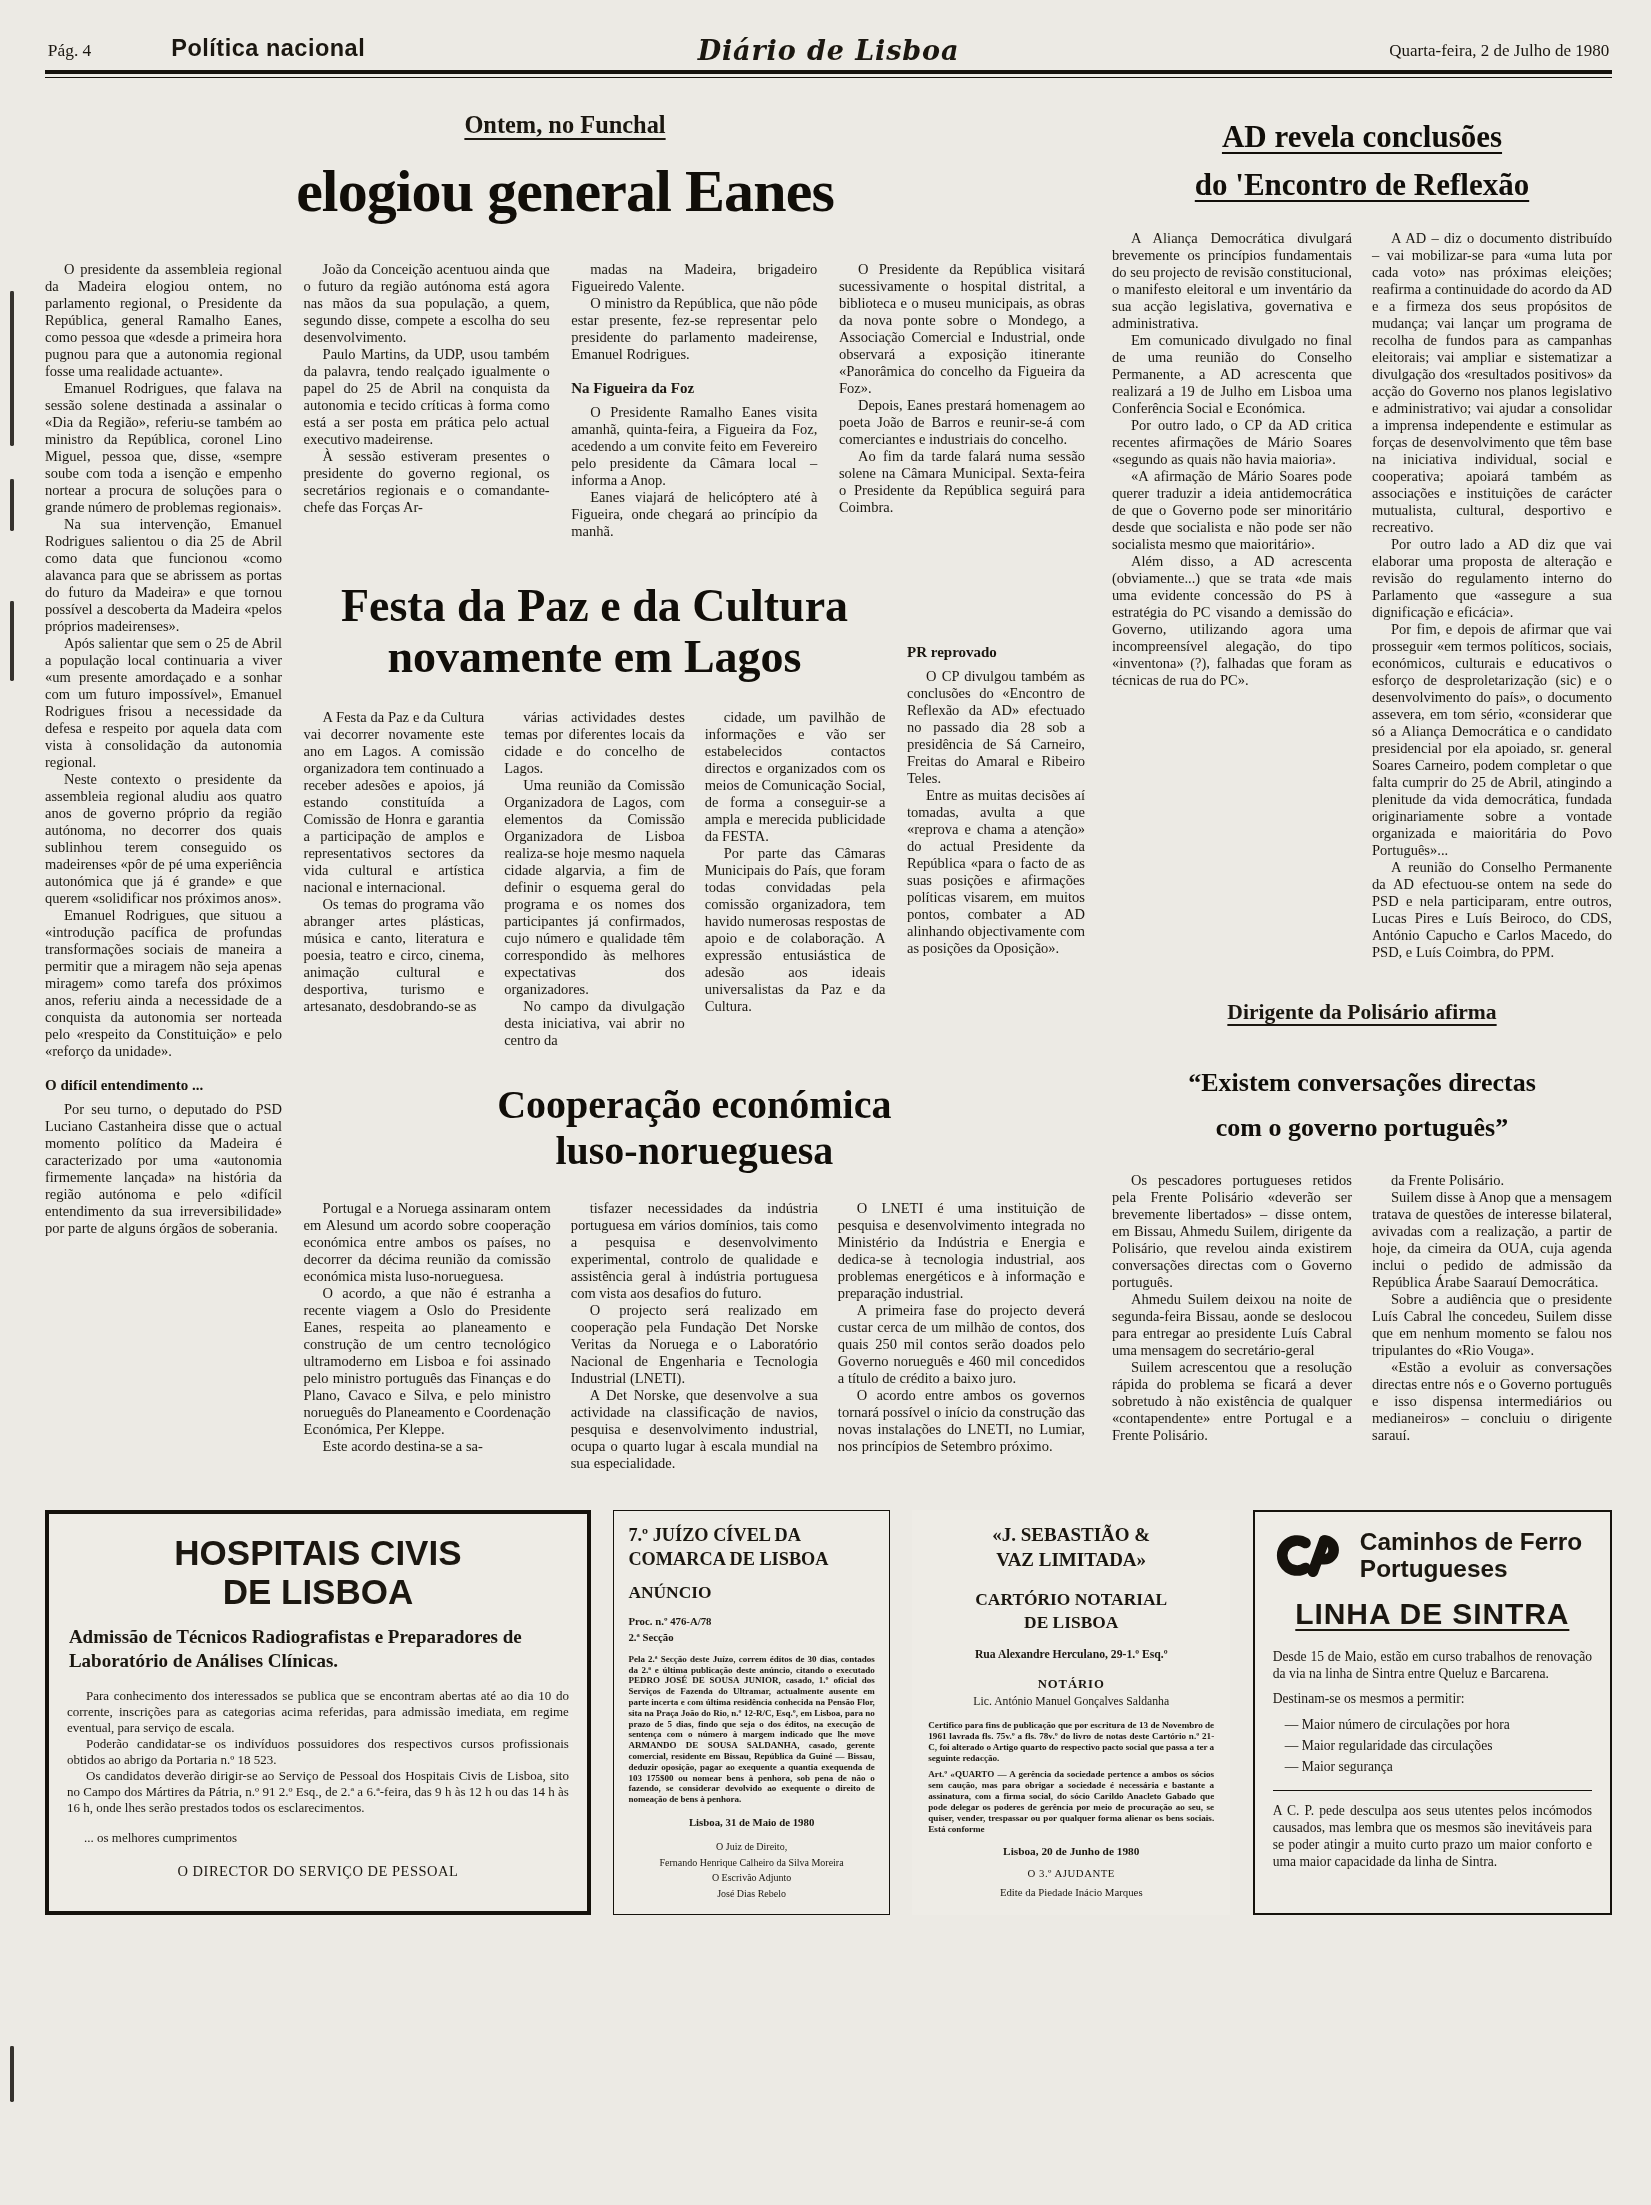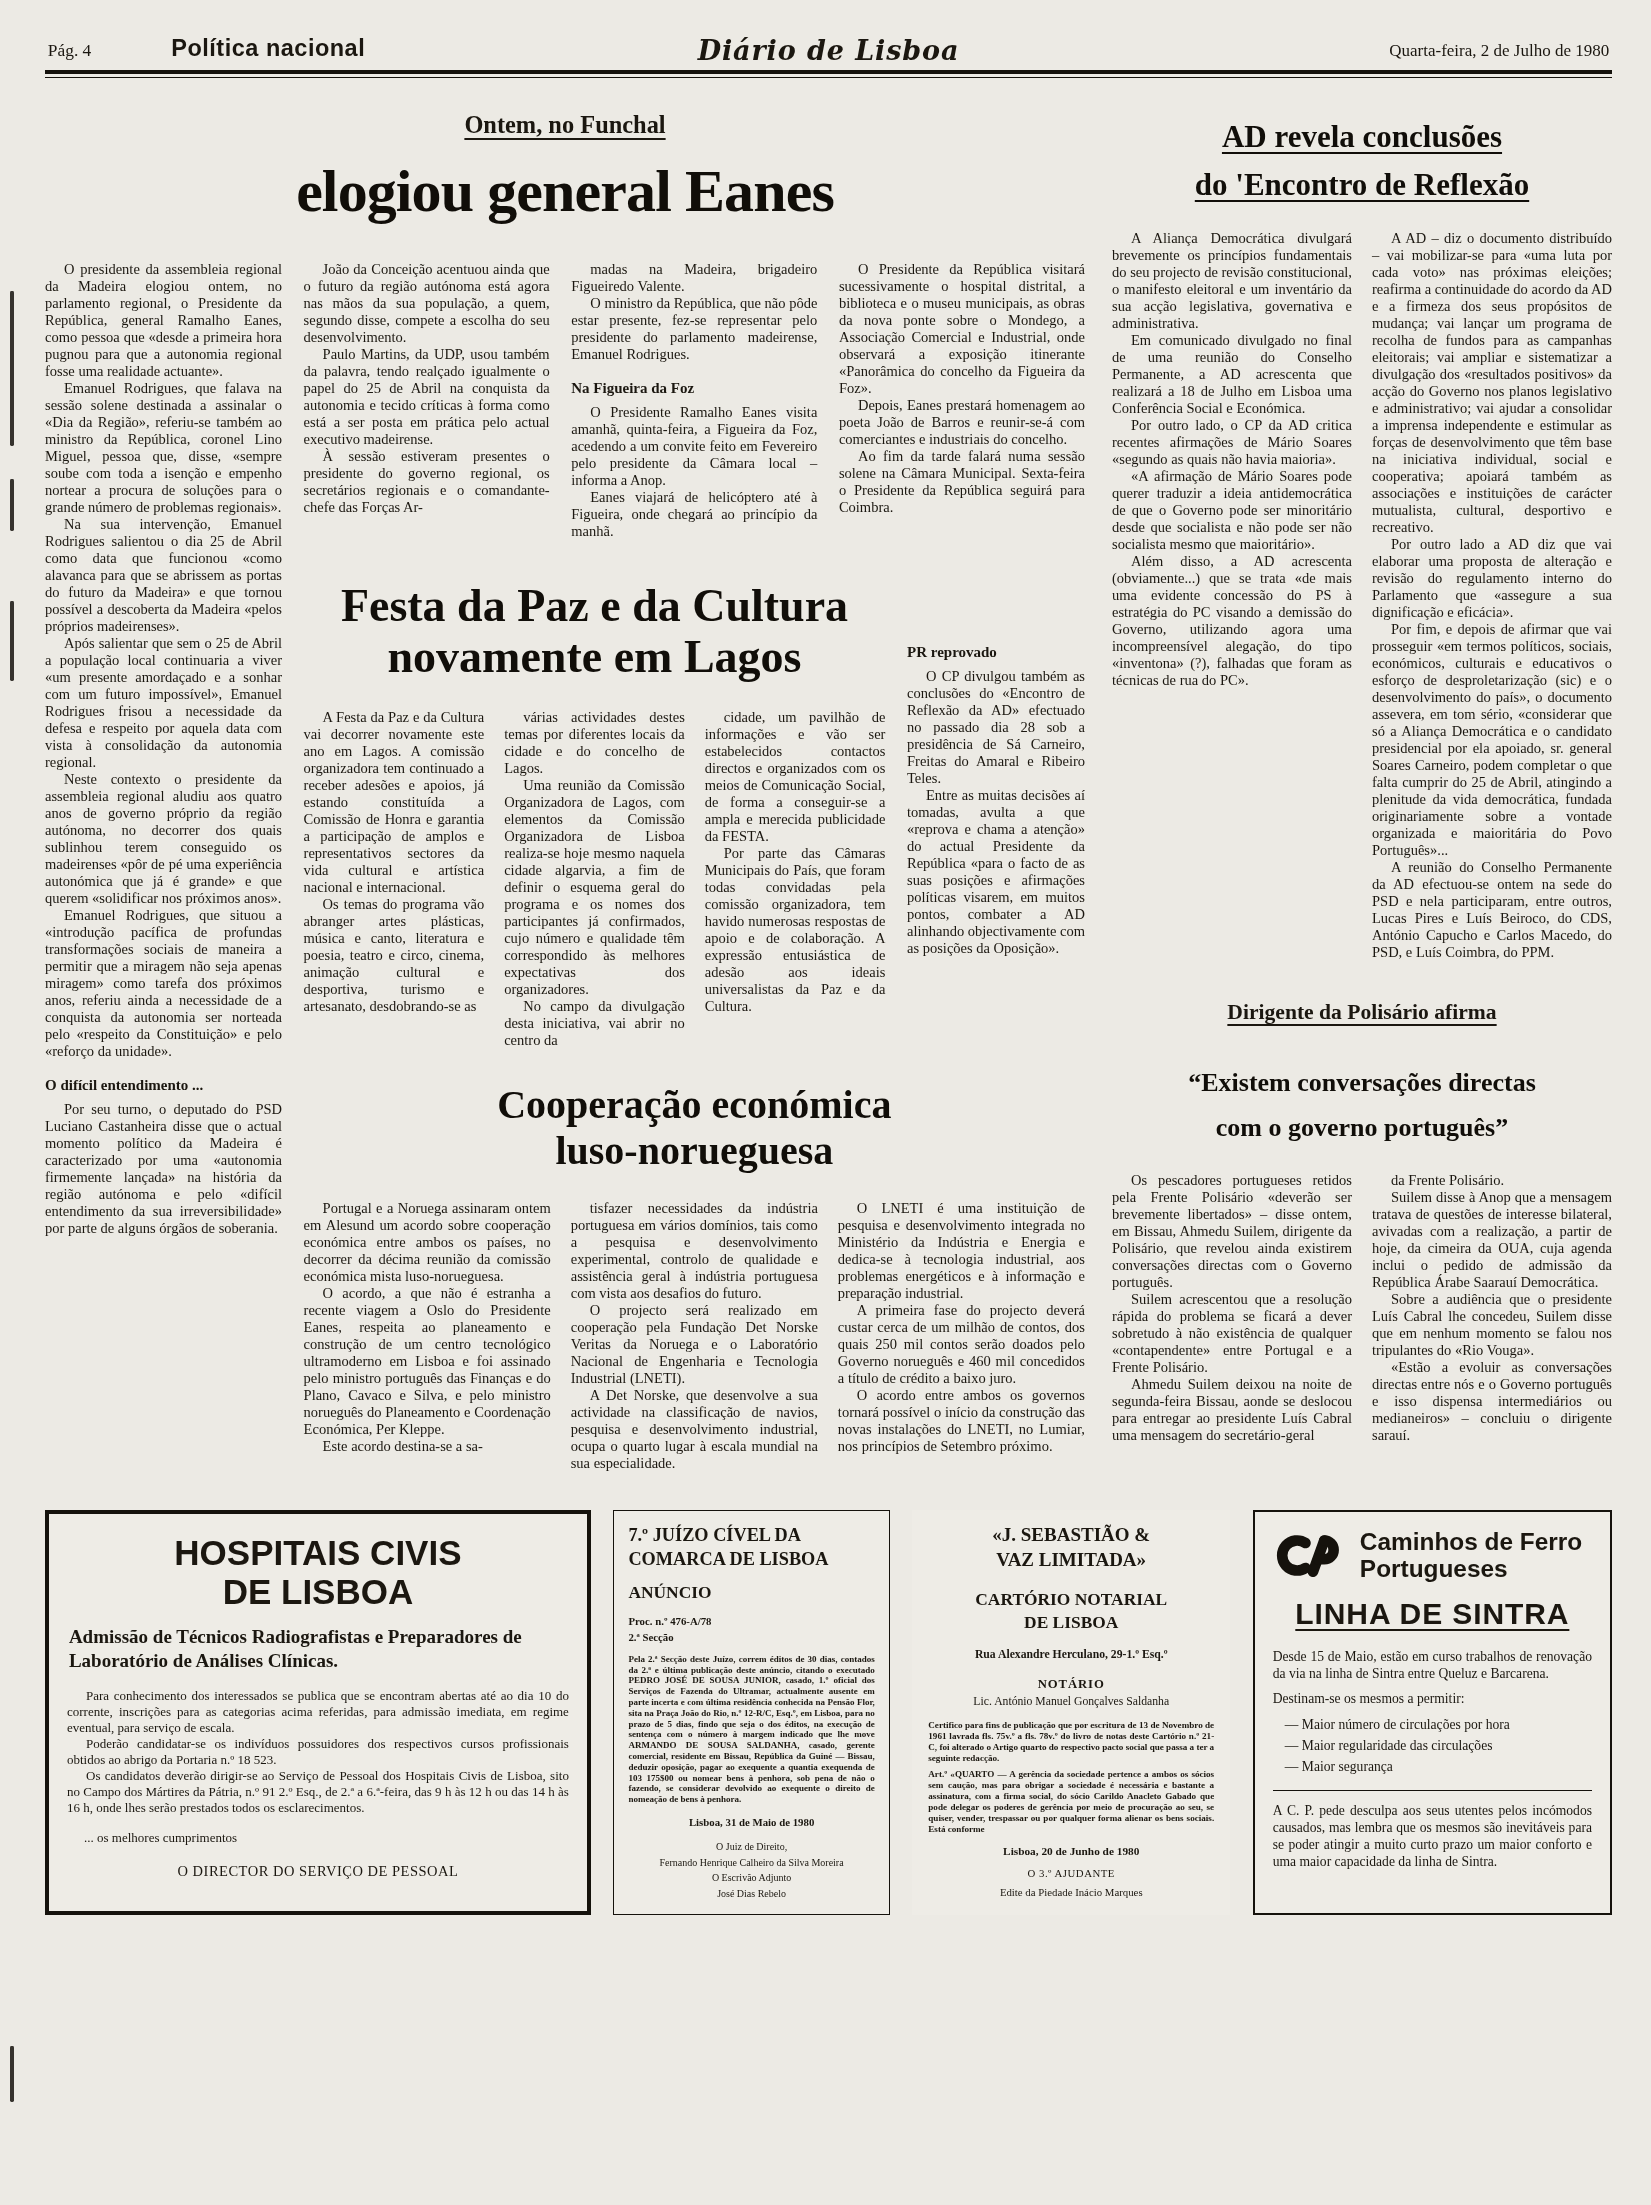--- a/index.html
+++ b/index.html
@@ -223,21 +223,21 @@
 
     <aside class="right-zone">
       <section class="ad-art">
         <h2 class="ad-hl">
           <span class="line u">AD revela conclusões</span>
           <span class="line u">do 'Encontro de Reflexão</span>
         </h2>
         <div class="cols2 bd">
           <div>
               <p>A Aliança Democrática divulgará brevemente os princípios fundamentais do seu projecto de revisão constitucional, o manifesto eleitoral e um inventário da sua acção legislativa, governativa e administrativa.</p>
-              <p>Em comunicado divulgado no final de uma reunião do Conselho Permanente, a AD acrescenta que realizará a 18 de Julho em Lisboa uma Conferência Social e Económica.</p>
+              <p>Em comunicado divulgado no final de uma reunião do Conselho Permanente, a AD acrescenta que realizará a 19 de Julho em Lisboa uma Conferência Social e Económica.</p>
               <p>Por outro lado, o CP da AD critica recentes afirmações de Mário Soares «segundo as quais não havia maioria».</p>
               <p>«A afirmação de Mário Soares pode querer traduzir a ideia antidemocrática de que o Governo pode ser minoritário desde que socialista e não pode ser não socialista mesmo que maioritário».</p>
               <p>Além disso, a AD acrescenta (obviamente...) que se trata «de mais uma evidente concessão do PS à estratégia do PC visando a demissão do Governo, utilizando agora uma incompreensível alegação, do tipo «inventona» (?), falhadas que foram as técnicas de rua do PC».</p>
             </div>
           <div>
               <p>A AD – diz o documento distribuído – vai mobilizar-se para «uma luta por cada voto» nas próximas eleições; reafirma a continuidade do acordo da AD e a firmeza dos seus propósitos de mudança; vai lançar um programa de recolha de fundos para as campanhas eleitorais; vai ampliar e sistematizar a divulgação dos «resultados positivos» da acção do Governo nos planos legislativo e administrativo; vai ajudar a consolidar a imprensa independente e estimular as forças de desenvolvimento que têm base na iniciativa individual, social e cooperativa; apoiará também as associações e instituições de carácter mutualista, cultural, desportivo e recreativo.</p>
               <p>Por outro lado a AD diz que vai elaborar uma proposta de alteração e revisão do regulamento interno do Parlamento que «assegure a sua dignificação e eficácia».</p>
               <p>Por fim, e depois de afirmar que vai prosseguir «em termos políticos, sociais, económicos, culturais e educativos o esforço de desproletarização (sic) e o desenvolvimento do país», o documento assevera, em tom sério, «considerar que só a Aliança Democrática e o candidato presidencial por ela apoiado, sr. general Soares Carneiro, podem completar o que falta cumprir do 25 de Abril, atingindo a plenitude da vida democrática, fundada originariamente sobre a vontade organizada e maioritária do Povo Português»...</p>
               <p>A reunião do Conselho Permanente da AD efectuou-se ontem na sede do PSD e nela participaram, entre outros, Lucas Pires e Luís Beiroco, do CDS, António Capucho e Carlos Macedo, do PSD, e Luís Coimbra, do PPM.</p>
             </div>
@@ -246,22 +246,22 @@
 
       <section class="pol">
         <div class="pol-kicker u">Dirigente da Polisário afirma</div>
         <h2 class="pol-hl">
           <span class="line">“Existem conversações directas</span>
           <span class="line">com o governo português”</span>
         </h2>
         <div class="cols2 bd">
           <div>
               <p>Os pescadores portugueses retidos pela Frente Polisário «deverão ser brevemente libertados» – disse ontem, em Bissau, Ahmedu Suilem, dirigente da Polisário, que revelou ainda existirem conversações directas com o Governo português.</p>
+              <p>Ahmedu Suilem deixou na noite de segunda-feira Bissau, aonde se deslocou para entregar ao presidente Luís Cabral uma mensagem do secretário-geral</p>
               <p>Suilem acrescentou que a resolução rápida do problema se ficará a dever sobretudo à não existência de qualquer «contapendente» entre Portugal e a Frente Polisário.</p>
-              <p>Ahmedu Suilem deixou na noite de segunda-feira Bissau, aonde se deslocou para entregar ao presidente Luís Cabral uma mensagem do secretário-geral</p>
             </div>
           <div>
               <p>da Frente Polisário.</p>
               <p>Suilem disse à Anop que a mensagem tratava de questões de interesse bilateral, avivadas com a realização, a partir de hoje, da cimeira da OUA, cuja agenda inclui o pedido de admissão da República Árabe Saarauí Democrática.</p>
               <p>Sobre a audiência que o presidente Luís Cabral lhe concedeu, Suilem disse que em nenhum momento se falou nos tripulantes do «Rio Vouga».</p>
               <p>«Estão a evoluir as conversações directas entre nós e o Governo português e isso dispensa intermediários ou medianeiros» – concluiu o dirigente sarauí.</p>
             </div>
         </div>
       </section>
     </aside>

